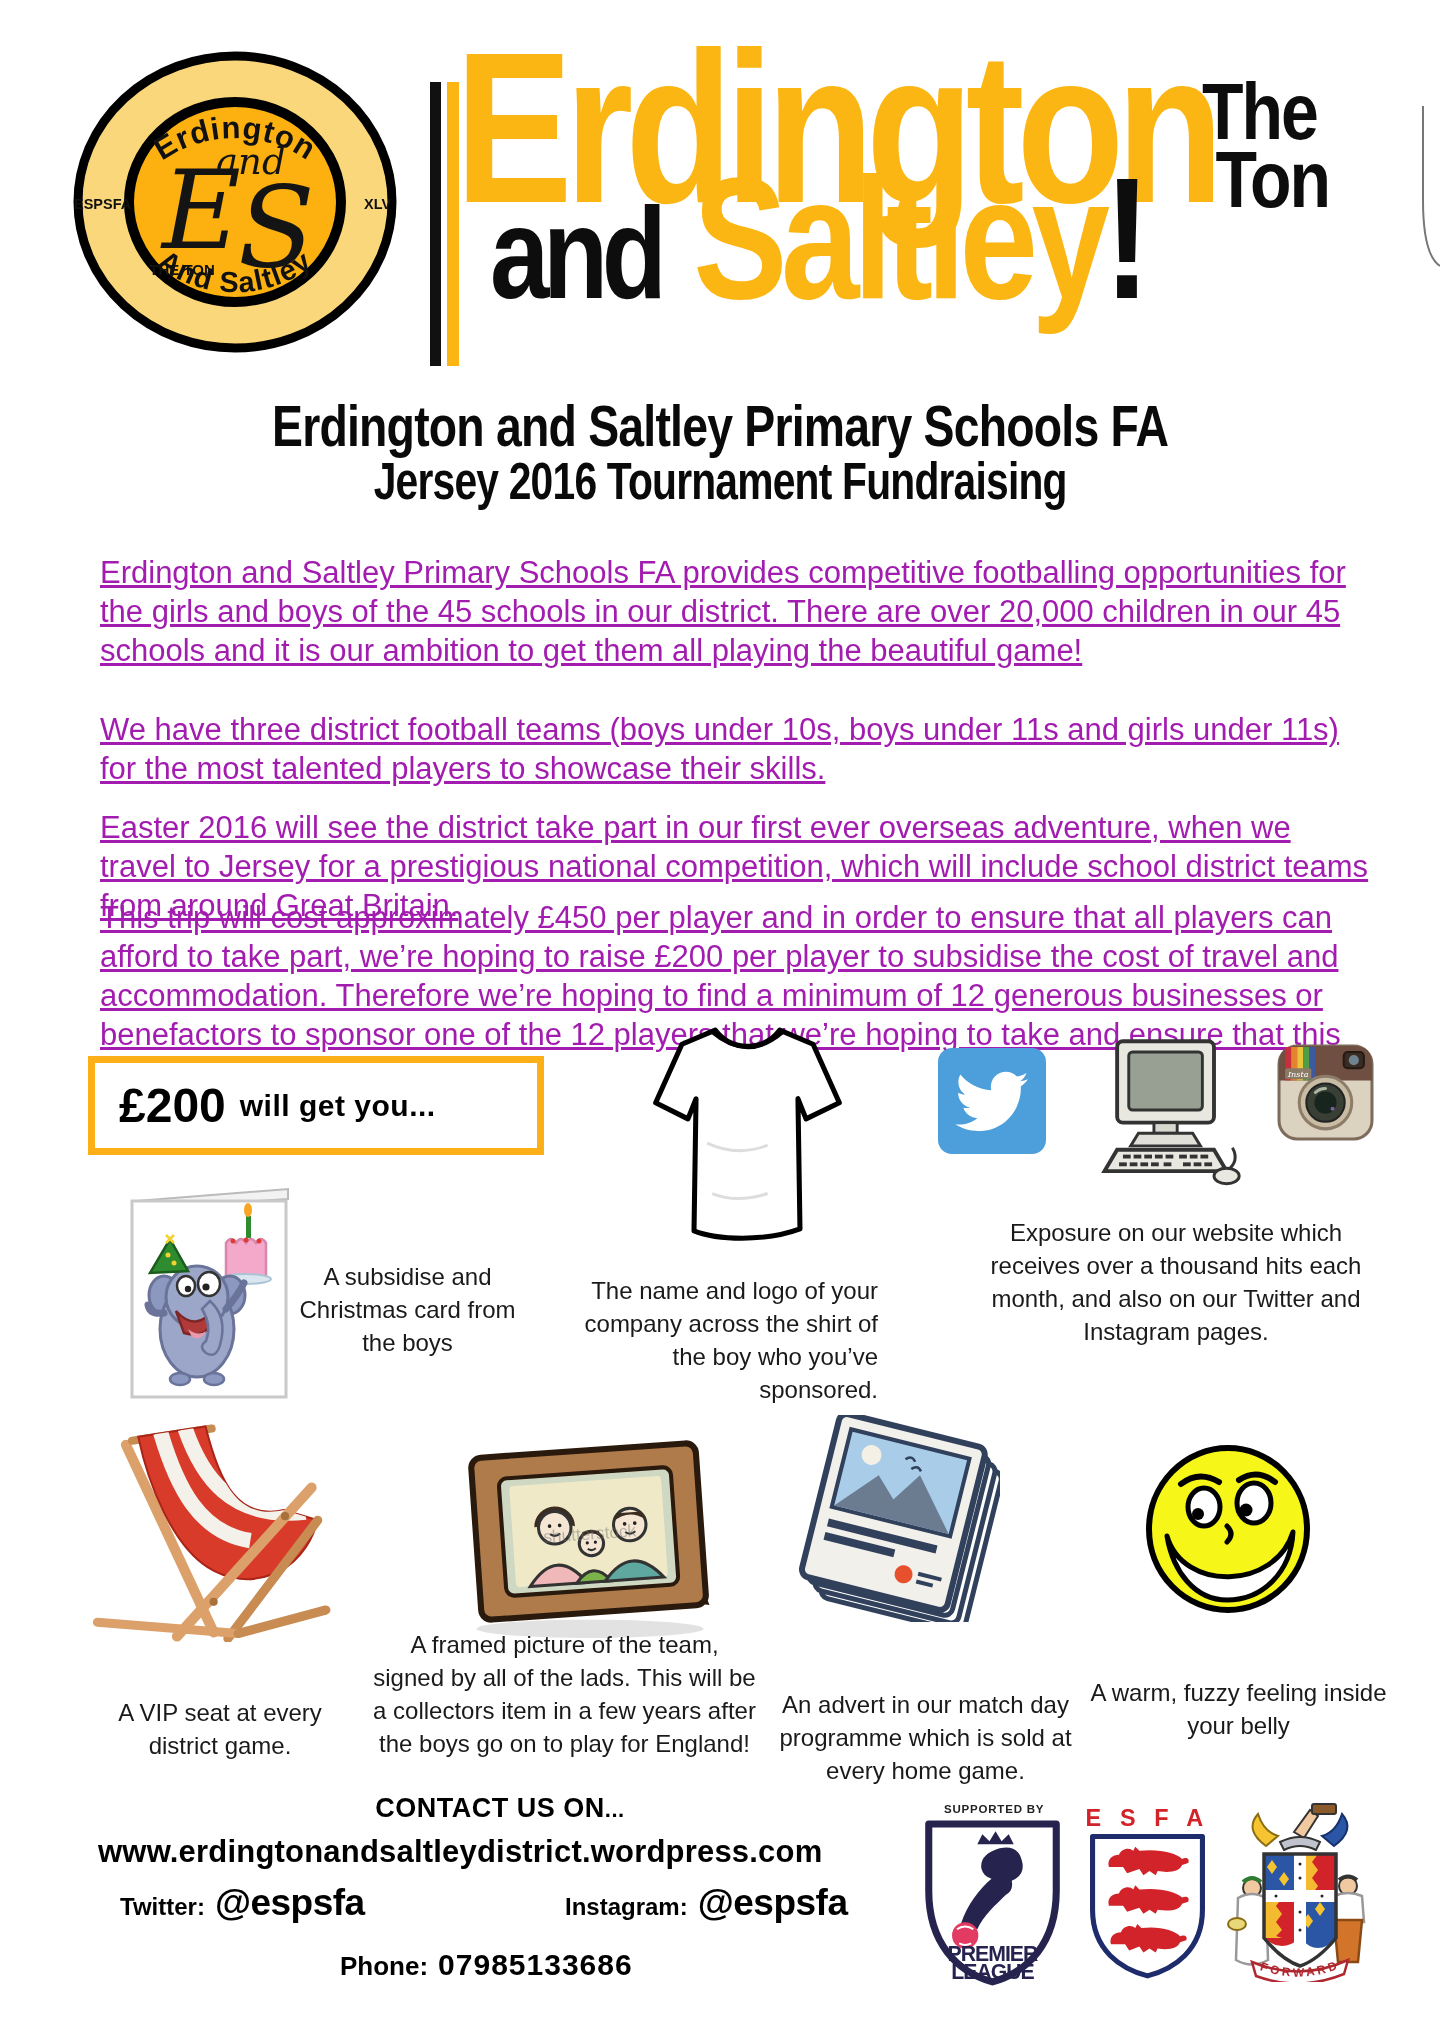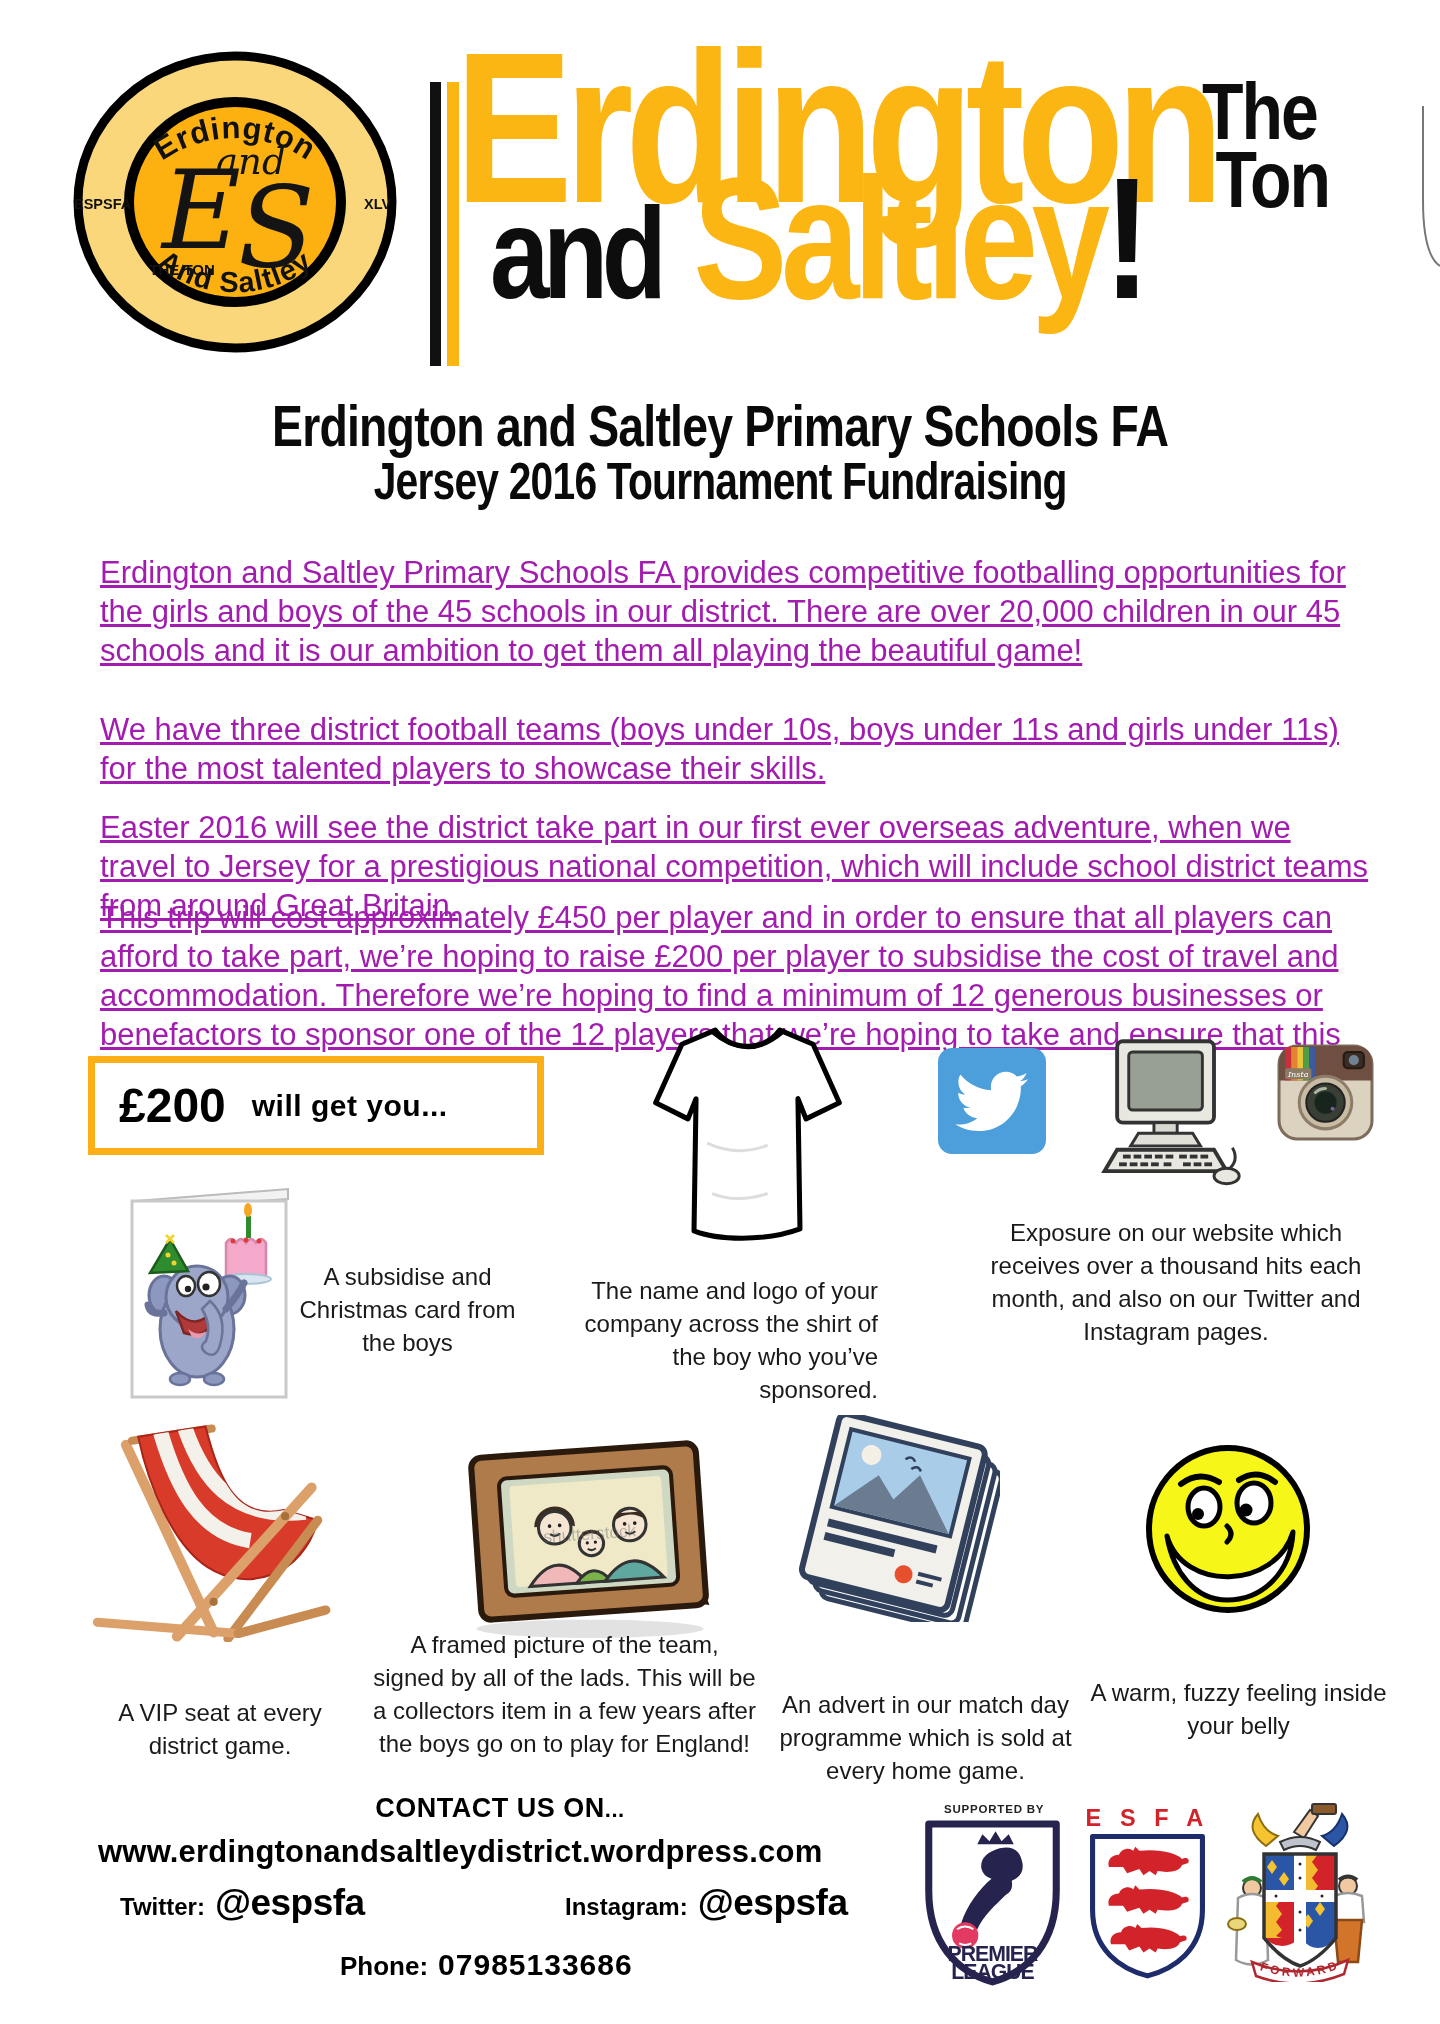--- a/index.html
+++ b/index.html
@@ -13,21 +13,21 @@
   .blk{color:#0d0d0d;}
   .bar{position:absolute;}
   
   .hwrap{left:0;right:0;text-align:center;}
   .cond{display:inline-block;transform:scaleX(.8);transform-origin:50% 50%;
         font-weight:700;white-space:nowrap;letter-spacing:-1px;color:#0a0a0a;}
   
   .para{position:absolute;left:100px;width:1270px;font-size:31px;line-height:39px;color:#a21caf;text-decoration:underline;}
   
   .offer{position:absolute;left:88px;top:1056px;width:418px;height:85px;border:7px solid #FCAF17;
-         background:#fff;display:flex;align-items:center;padding-left:24px;gap:12px;}
+         background:#fff;display:flex;align-items:center;padding-left:24px;}
   .offer .amount{font-size:48px;font-weight:700;}
   .offer .rest{font-size:30px;font-weight:700;margin-left:14px;letter-spacing:.5px;}
   
   .cap{position:absolute;font-size:24px;line-height:33px;text-align:center;color:#1a1a1a;}
   
   .contact-h{position:absolute;left:300px;top:1793px;width:400px;text-align:center;
              font-weight:700;font-size:27px;letter-spacing:.5px;}
   .contact-h .dots{font-size:22px;}
   .website{position:absolute;left:98px;top:1834px;font-weight:700;font-size:31px;letter-spacing:.2px;}
   .social{position:absolute;display:flex;align-items:baseline;}

